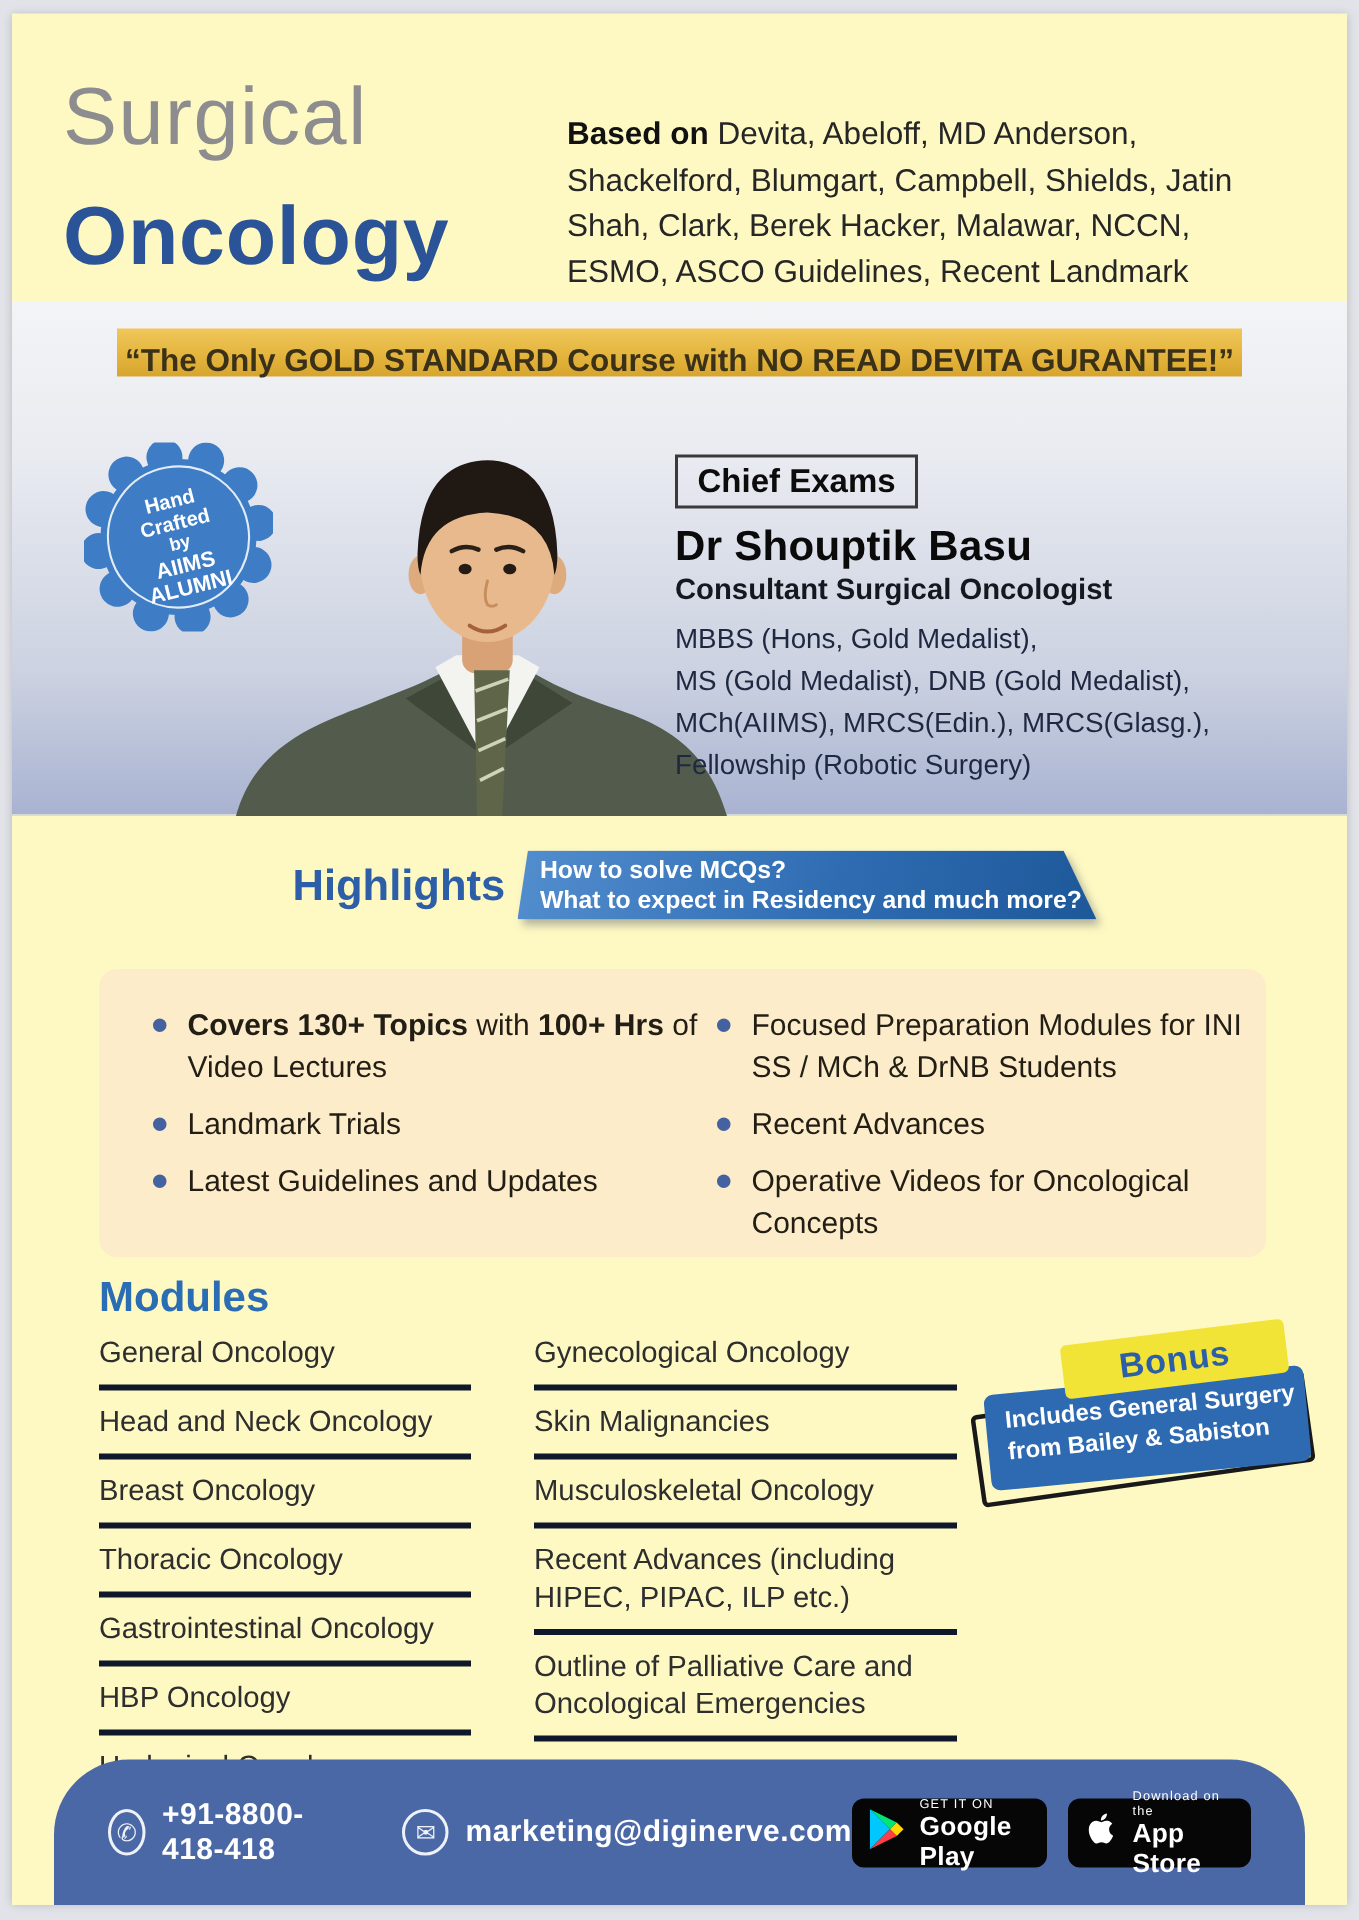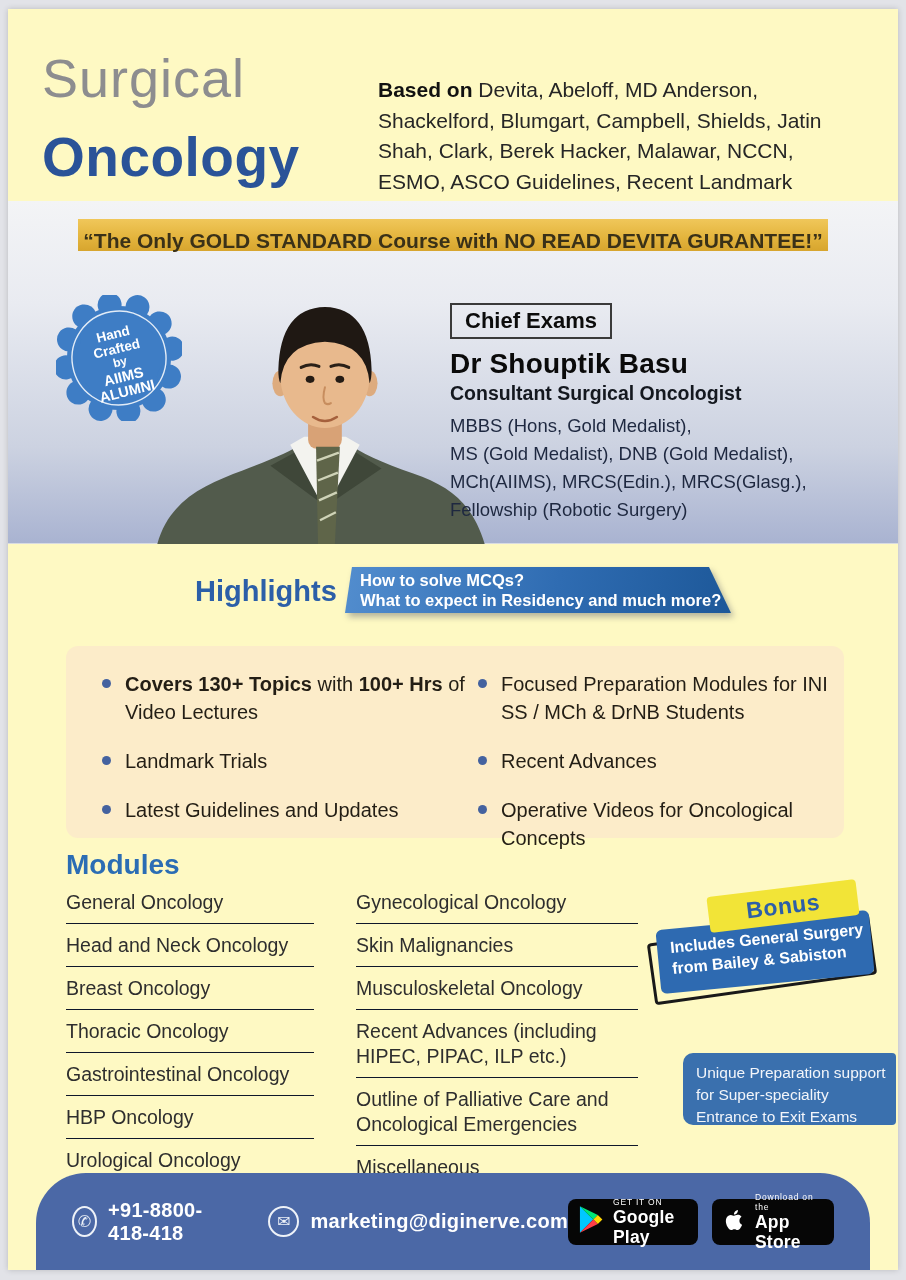--- a/index.html
+++ b/index.html
@@ -31,32 +31,32 @@
   
   .hl-title { position:absolute; left:160px; top:566px; font-size:29px; font-weight:700; color:#2c5fa8;margin-left:27px; }
   .ribbon-wrap { position:absolute; left:337px; top:558px; width:386px; height:46px; filter:drop-shadow(3px 4px 3px rgba(40,50,80,.35)); }
   .ribbon { width:100%; height:100%; background:linear-gradient(100deg,#528dce 0%,#2f6cb2 55%,#1d5899 100%);
             clip-path:polygon(1.8% 0, 94.3% 0, 100% 100%, 0% 100%);
             padding:3px 0 0 15px; }
   .ribbon div { font-size:16.5px; font-weight:700; color:#fff; line-height:20px; white-space:nowrap; }
 
   
   .features { position:absolute; left:58px; top:637px; width:778px; height:192px; background:#fcecc9; border-radius:12px; display:flex; }
-  .feat-col { display:flex; flex-direction:column; gap:21px; padding-top:24px; }
+  .feat-col { display:flex; flex-direction:column; gap:10px; padding-top:24px; }
   .feat-col.left  { width:408px; padding-left:36px; }
   .feat-col.right { width:370px; padding-left:4px; }
   .feat-item { display:flex; font-size:20px; line-height:28px; color:#231e15; }
   .dot { width:9px; height:9px; border-radius:50%; background:#44629f; margin:9px 14px 0 0; flex-shrink:0; }
 
   
   .mod-title { position:absolute; left:58px; top:840px; font-size:28px; font-weight:700; color:#2b6db4; }
   .mod-list { position:absolute; top:879px; list-style:none; }
   .mod-list.left  { left:58px;  width:248px; }
   .mod-list.right { left:348px; width:282px; }
-  .mod-list li { font-size:19.5px; line-height:25px; color:#2e2e2e; padding:2px 0 8px; border-bottom:1px solid #0f172a; margin-bottom:0; }
+  .mod-list li { font-size:19.5px; line-height:25px; color:#2e2e2e; padding:2px 0 8px; border-bottom:4px solid #0f172a; margin-bottom:0; }
   .mod-list li + li { padding-top:9px; }
   .mod-list li:last-child { border-bottom:none; }
 
   
   .bonus { position:absolute; left:640px; top:877px; width:250px; height:132px; }
   .bonus-frame { position:absolute; left:2px; top:42px; width:224px; height:62px; border:3px solid #191919; border-radius:4px; transform:rotate(-8deg); background:transparent; }
   .bonus-box { position:absolute; left:10px; top:34px; width:214px; height:64px; background:#2e6ab1; border-radius:6px; transform:rotate(-5.5deg); padding:8px 6px 0 13px; }
   .bonus-box div { font-size:16px; font-weight:700; color:#fff; line-height:21px; white-space:nowrap; }
   .bonus-tab { position:absolute; left:60px; top:2px; width:150px; height:36px; background:#f2e437; border-radius:4px; transform:rotate(-7deg); text-align:center; line-height:36px; font-size:23px; font-weight:800; color:#2d5fa8; letter-spacing:.5px; }
 
@@ -214,23 +214,20 @@
 
   <div class="bonus">
     <div class="bonus-frame"></div>
     <div class="bonus-box">
       <div>Includes General Surgery</div>
       <div>from Bailey &amp; Sabiston</div>
     </div>
     <div class="bonus-tab">Bonus</div>
   </div>
 
-  <div class="unique">
-    <div>Unique Preparation support for Super-speciality Entrance to Exit Exams</div>
-  </div>
 
   <div class="footer">
     <div class="contact">
       <span class="circle-ic">✆</span>
       <span class="contact-text">+91-8800-418-418</span>
     </div>
     <div class="contact mail-group">
       <span class="circle-ic">✉</span>
       <span class="contact-text">marketing@diginerve.com</span>
     </div>

